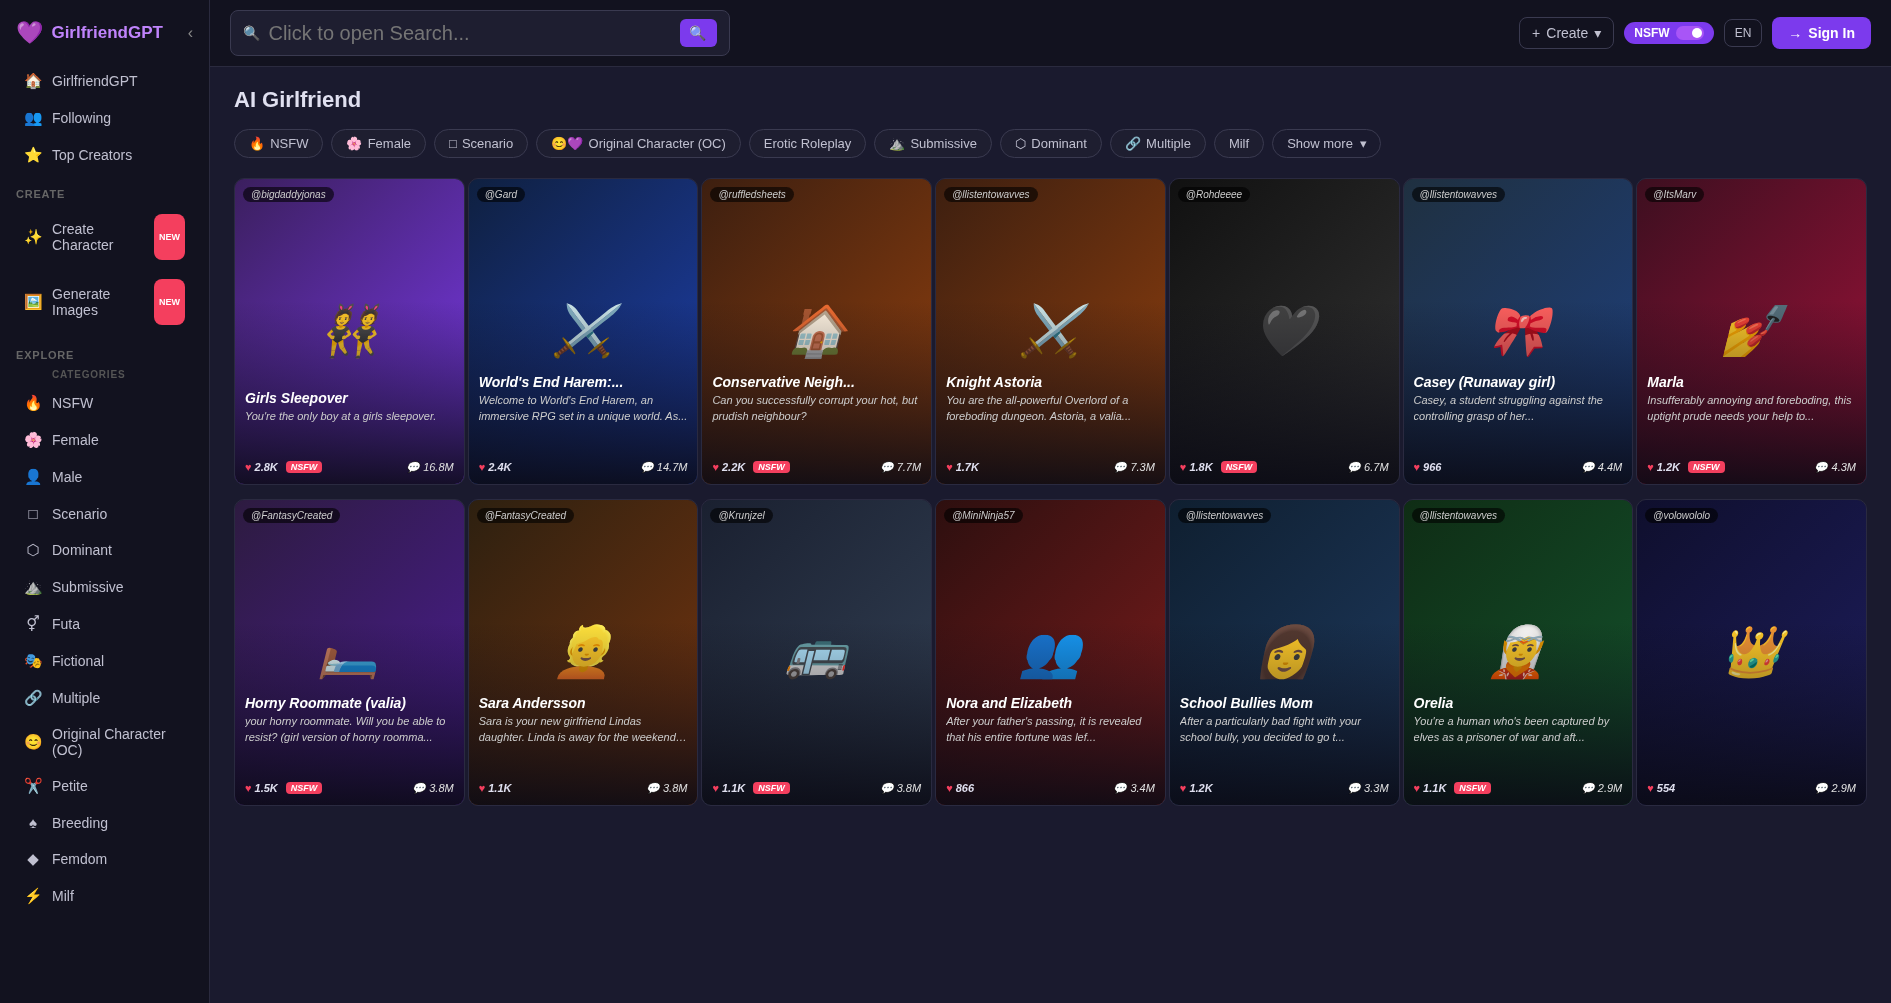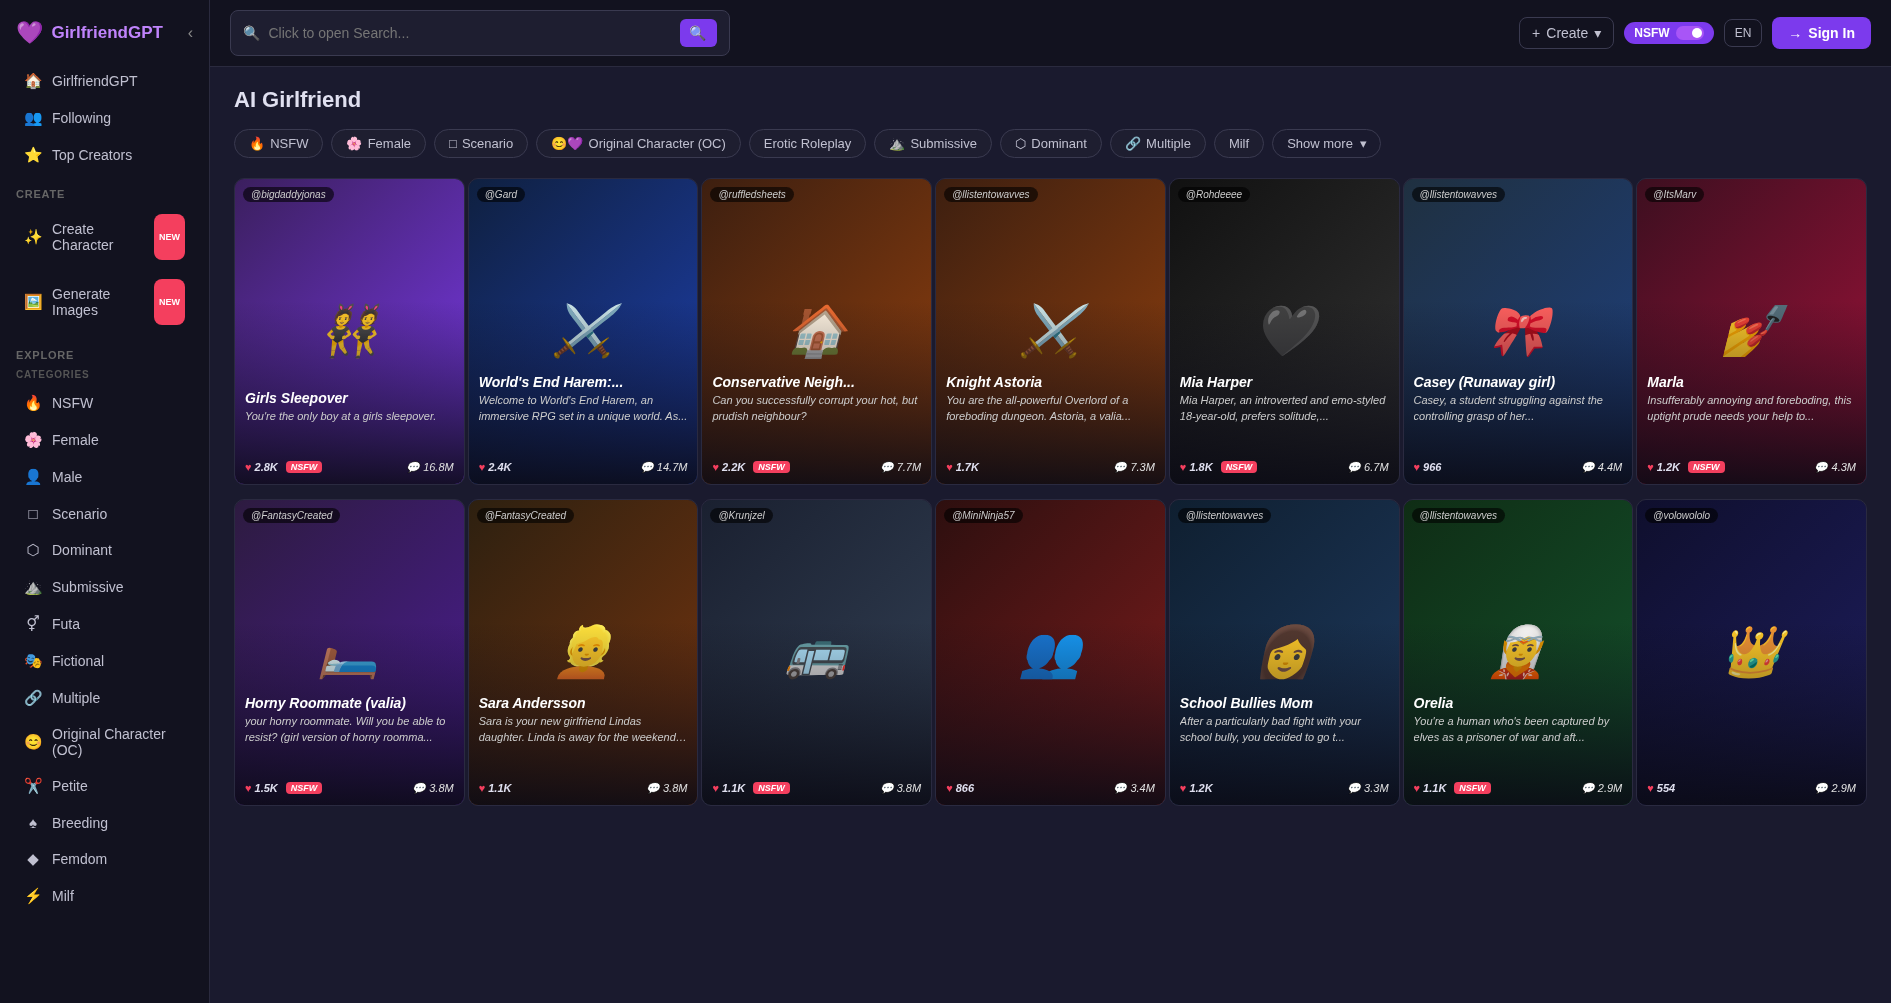--- a/index.html
+++ b/index.html
@@ -109,21 +109,21 @@
       border-radius: 8px;
       padding: 8px 12px;
       gap: 8px;
       cursor: text;
     }
     .search-bar input {
       background: none;
       border: none;
       outline: none;
       color: #3b82f6;
-      font-size: 14px;
+      font-size: 20px;
       flex: 1;
     }
     .search-icon-btn {
       background: #7c3aed;
       border: none;
       border-radius: 6px;
       padding: 6px 10px;
       cursor: pointer;
       color: white;
       font-size: 14px;
@@ -416,21 +416,21 @@
         <span class="badge-new">NEW</span>
       </div>
       <div class="sidebar-nav-item">
         <span class="nav-icon">🖼️</span>
         <span>Generate Images</span>
         <span class="badge-new">NEW</span>
       </div>
     </div>
 
   <div class="sidebar-section-label">Explore</div>
-  <div class="sidebar-section-label" style="padding-top:4px; font-size:10px; color:#555;">Categories</div>
+  <div class="sidebar-section-label" style="padding-top:4px; font-size:10px; color:#555;margin-left:36px;">Categories</div>
   <div id="sidebar-categories">
       <div class="sidebar-nav-item">
         <span class="nav-icon">🔥</span>
         <span>NSFW</span>
       </div>
       <div class="sidebar-nav-item">
         <span class="nav-icon">🌸</span>
         <span>Female</span>
       </div>
       <div class="sidebar-nav-item">
@@ -653,24 +653,20 @@
         </div>
       </div>
     </div>
         <div class="char-card">
       <div class="card-img-wrap">
         <div class="card-img-placeholder bg-dark">
           <span style="font-size:50px;">🖤</span>
         </div>
         <div class="card-gradient"></div>
         <div class="card-creator">@Rohdeeee</div>
-        <div class="card-title-overlay">
-          <div class="card-name">Mia Harper</div>
-          <div class="card-desc">Mia Harper, an introverted and emo-styled 18-year-old, prefers solitude,...</div>
-        </div>
         <div class="card-stats-overlay">
           <span class="card-likes">
             <span class="heart">♥</span>
             1.8K
           </span>
           <span class="nsfw-badge">NSFW</span>
           <span class="card-chats" style="margin-left:auto;">
             <span>💬</span>
             6.7M
           </span>
@@ -795,20 +791,24 @@
         </div>
       </div>
     </div>
         <div class="char-card">
       <div class="card-img-wrap">
         <div class="card-img-placeholder bg-redhead">
           <span style="font-size:50px;">👥</span>
         </div>
         <div class="card-gradient"></div>
         <div class="card-creator">@MiniNinja57</div>
+        <div class="card-title-overlay">
+          <div class="card-name">Nora and Elizabeth</div>
+          <div class="card-desc">After your father's passing, it is revealed that his entire fortune was lef...</div>
+        </div>
         <div class="card-stats-overlay">
           <span class="card-likes">
             <span class="heart">♥</span>
             866
           </span>
 
           <span class="card-chats" style="margin-left:auto;">
             <span>💬</span>
             3.4M
           </span>

